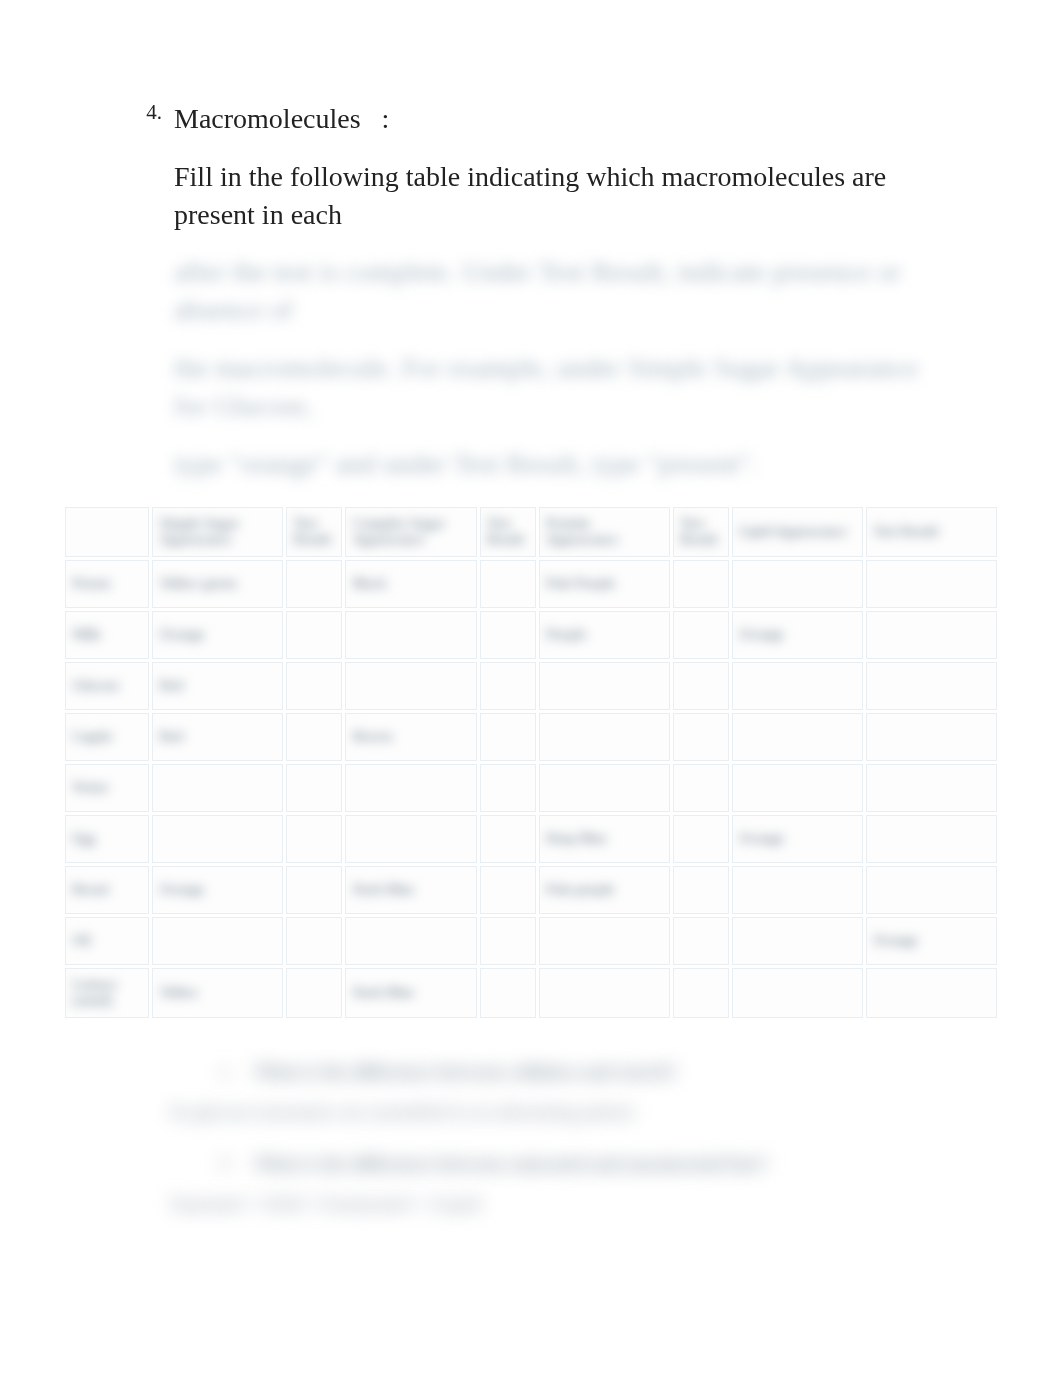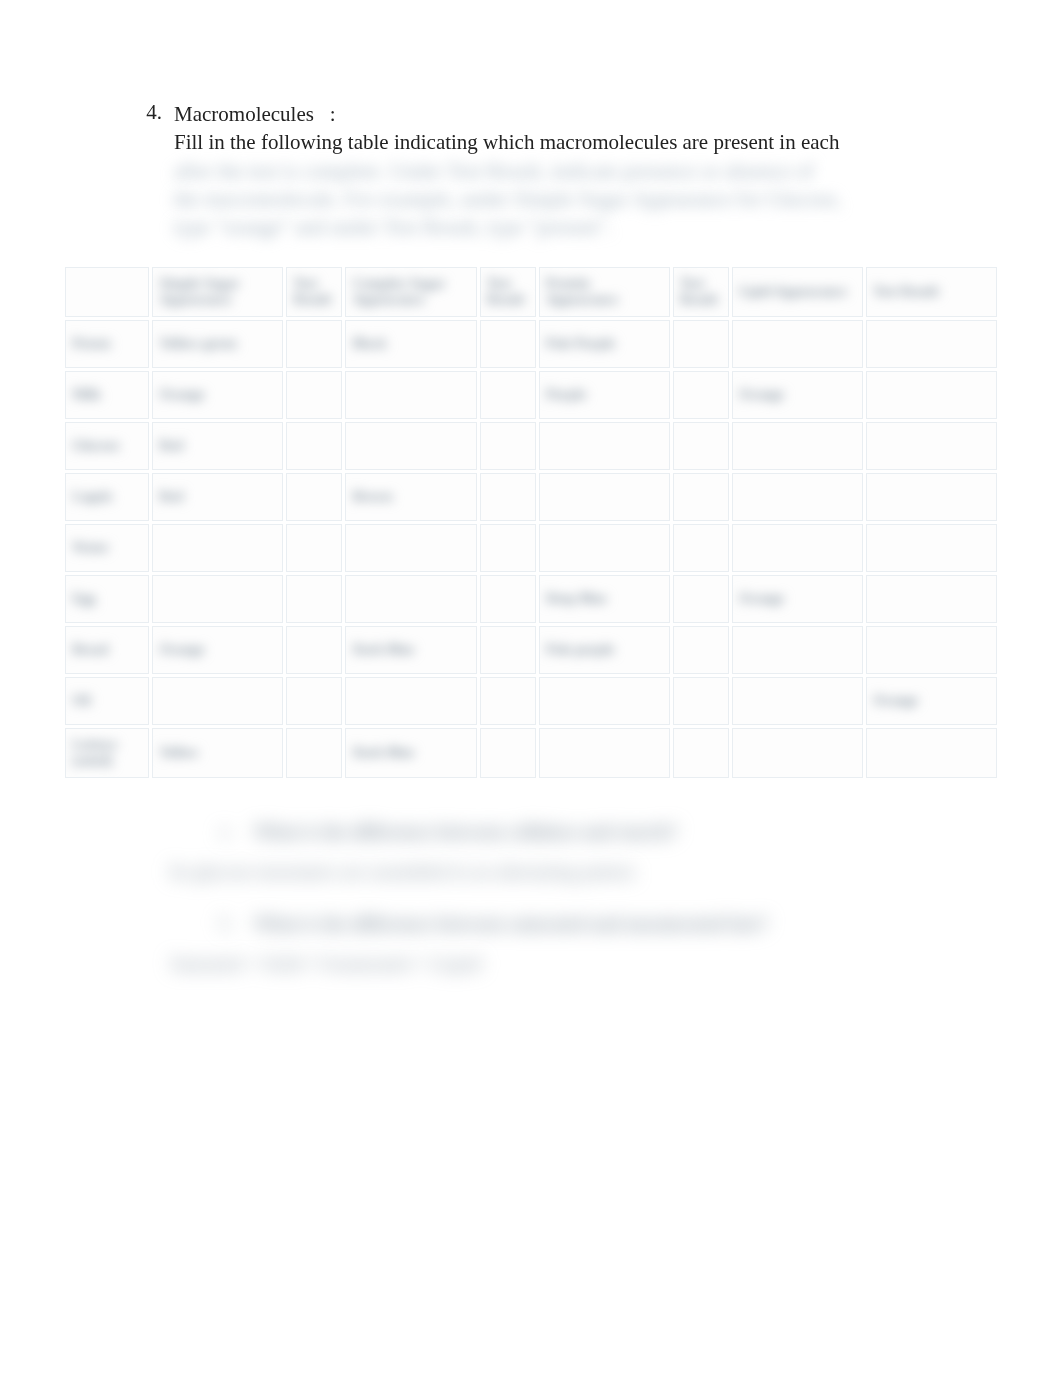--- a/index.html
+++ b/index.html
@@ -22,29 +22,29 @@
       display: flex;
       align-items: flex-start;
       gap: 12px;
     }
     .q-num {
       font-size: 21px;
       min-width: 22px;
       text-align: right;
     }
     .q-body {
-      font-size: 21px;
+      font-size: 28px;
       line-height: 1.35;
       flex: 1;
     }
     .q-title {
       display: inline;
     }
     .q-instr {
-      margin-top: 0;
+      margin-top: 20px;
     }
     .blurred {
       filter: blur(7px);
       color: #a8b6c2;
       user-select: none;
     }
     .blurred-strong {
       filter: blur(9px);
       color: #a0aab4;
       user-select: none;

